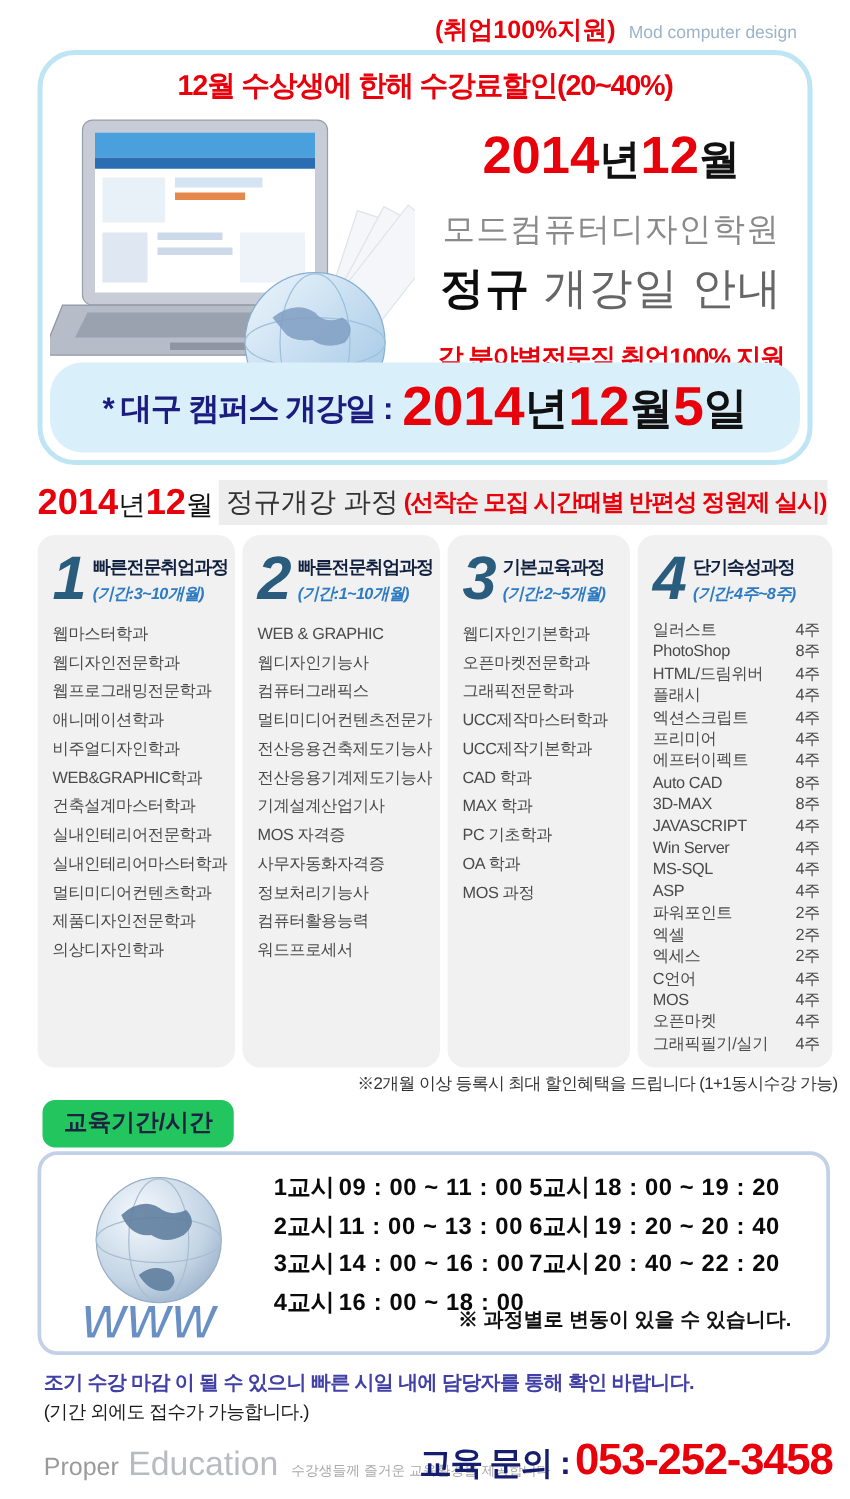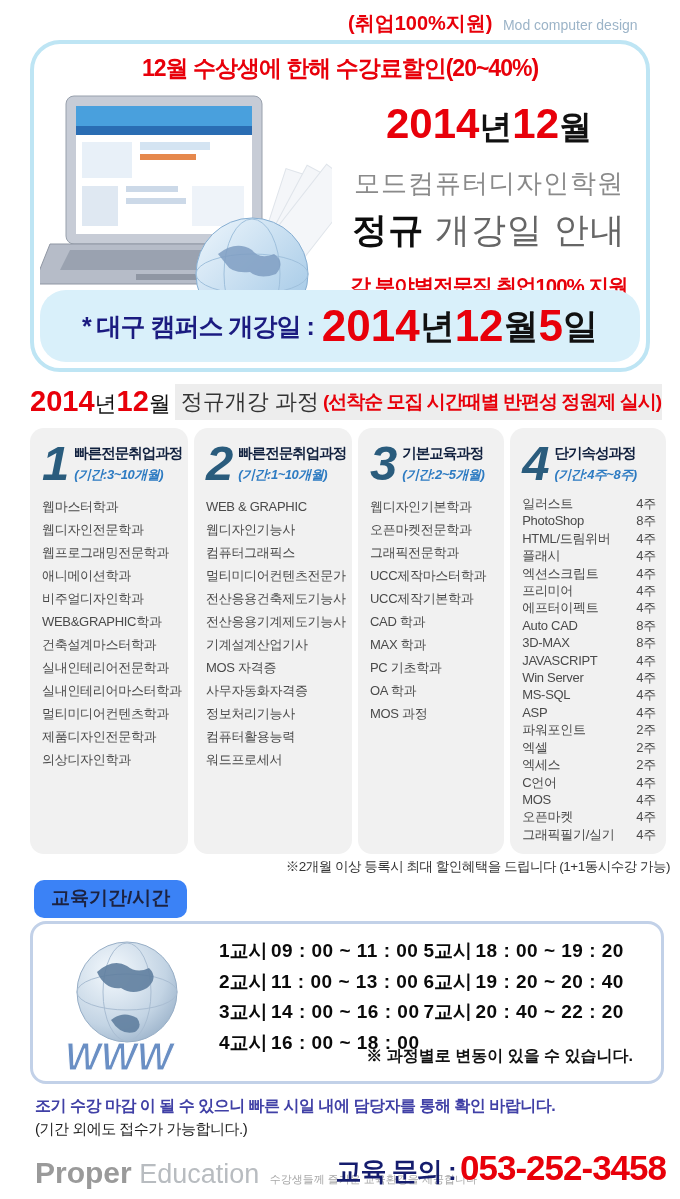--- a/index.html
+++ b/index.html
@@ -51,37 +51,37 @@
   .col-head { display:flex; gap:5px; margin-bottom:10px; }
   .col-num { font-size:49px; font-weight:800; font-style:italic; color:#2a5c7d; line-height:44px; }
   .col-title { font-size:14.5px; font-weight:800; color:#10203e; letter-spacing:-1px; padding-top:3px; white-space:nowrap; }
   .col-period { font-size:13px; font-weight:700; font-style:italic; color:#2d7bc2; margin-top:3px; letter-spacing:-0.5px; }
   .course-item { font-size:13px; color:#4a4a4a; line-height:23px; white-space:nowrap; letter-spacing:-0.3px; }
   .course-col:nth-child(4) .course-item { display:flex; justify-content:space-between; line-height:17.4px; padding-right:2px; }
 
   .discount-note { position:absolute; top:858px; right:10px; font-size:13.5px; color:#333; letter-spacing:-0.5px; }
 
   
-  .sched-badge { position:absolute; left:34px; top:880px; background:#3b82f6; border-radius:10px;
+  .sched-badge { position:absolute; left:34px; top:880px; background:#22c55e; border-radius:10px;
     padding:5px 17px 7px; font-size:19px; font-weight:800; color:#1c2240; }
   .schedule-box { position:absolute; left:30px; top:921px; width:634px; height:163px;
     border:3px solid #c2d1e8; border-radius:16px; background:#fff; }
   .globe-www { position:absolute; left:22px; top:6px; width:160px; height:150px; }
   .sched-cols { position:absolute; left:186px; top:12px; display:flex; gap:4px; }
   .sched-col { display:flex; flex-direction:column; }
   .sched-row { display:flex; font-weight:700; font-size:19px; color:#0a0a0a; line-height:30.5px; white-space:nowrap; }
   .sched-label { width:52px; }
   .sched-time { letter-spacing:0.5px; }
   .sched-note { position:absolute; right:28px; bottom:14px; font-size:16px; font-weight:800; color:#111; }
 
   
   .footer-notice1 { position:absolute; left:35px; top:1096px; color:#4040a6; font-size:16px; font-weight:600; letter-spacing:-0.5px; }
   .footer-notice2 { position:absolute; left:35px; top:1120px; color:#1a1a1a; font-size:15px; letter-spacing:-0.5px; }
   .footer-logo { position:absolute; left:35px; top:1156px; white-space:nowrap; }
-  .logo-bold { color:#9a9a9a; font-size:30px; font-weight:700; }
+  .logo-bold { color:#9a9a9a; font-size:20px; font-weight:400; }
   .logo-light { color:#b8bcc0; font-size:27px; }
   .logo-tagline { color:#a8a8a8; font-size:11px; margin-left:6px; }
   .footer-contact { position:absolute; right:14px; top:1148px; white-space:nowrap; }
   .contact-label { color:#151d6e; font-size:26px; font-weight:700; letter-spacing:-1px; }
   .phone-number { color:#e8000a; font-size:35px; font-weight:800; letter-spacing:-1px; }
 </style>
 </head>
 <body>
 
 <div class="top-note">

